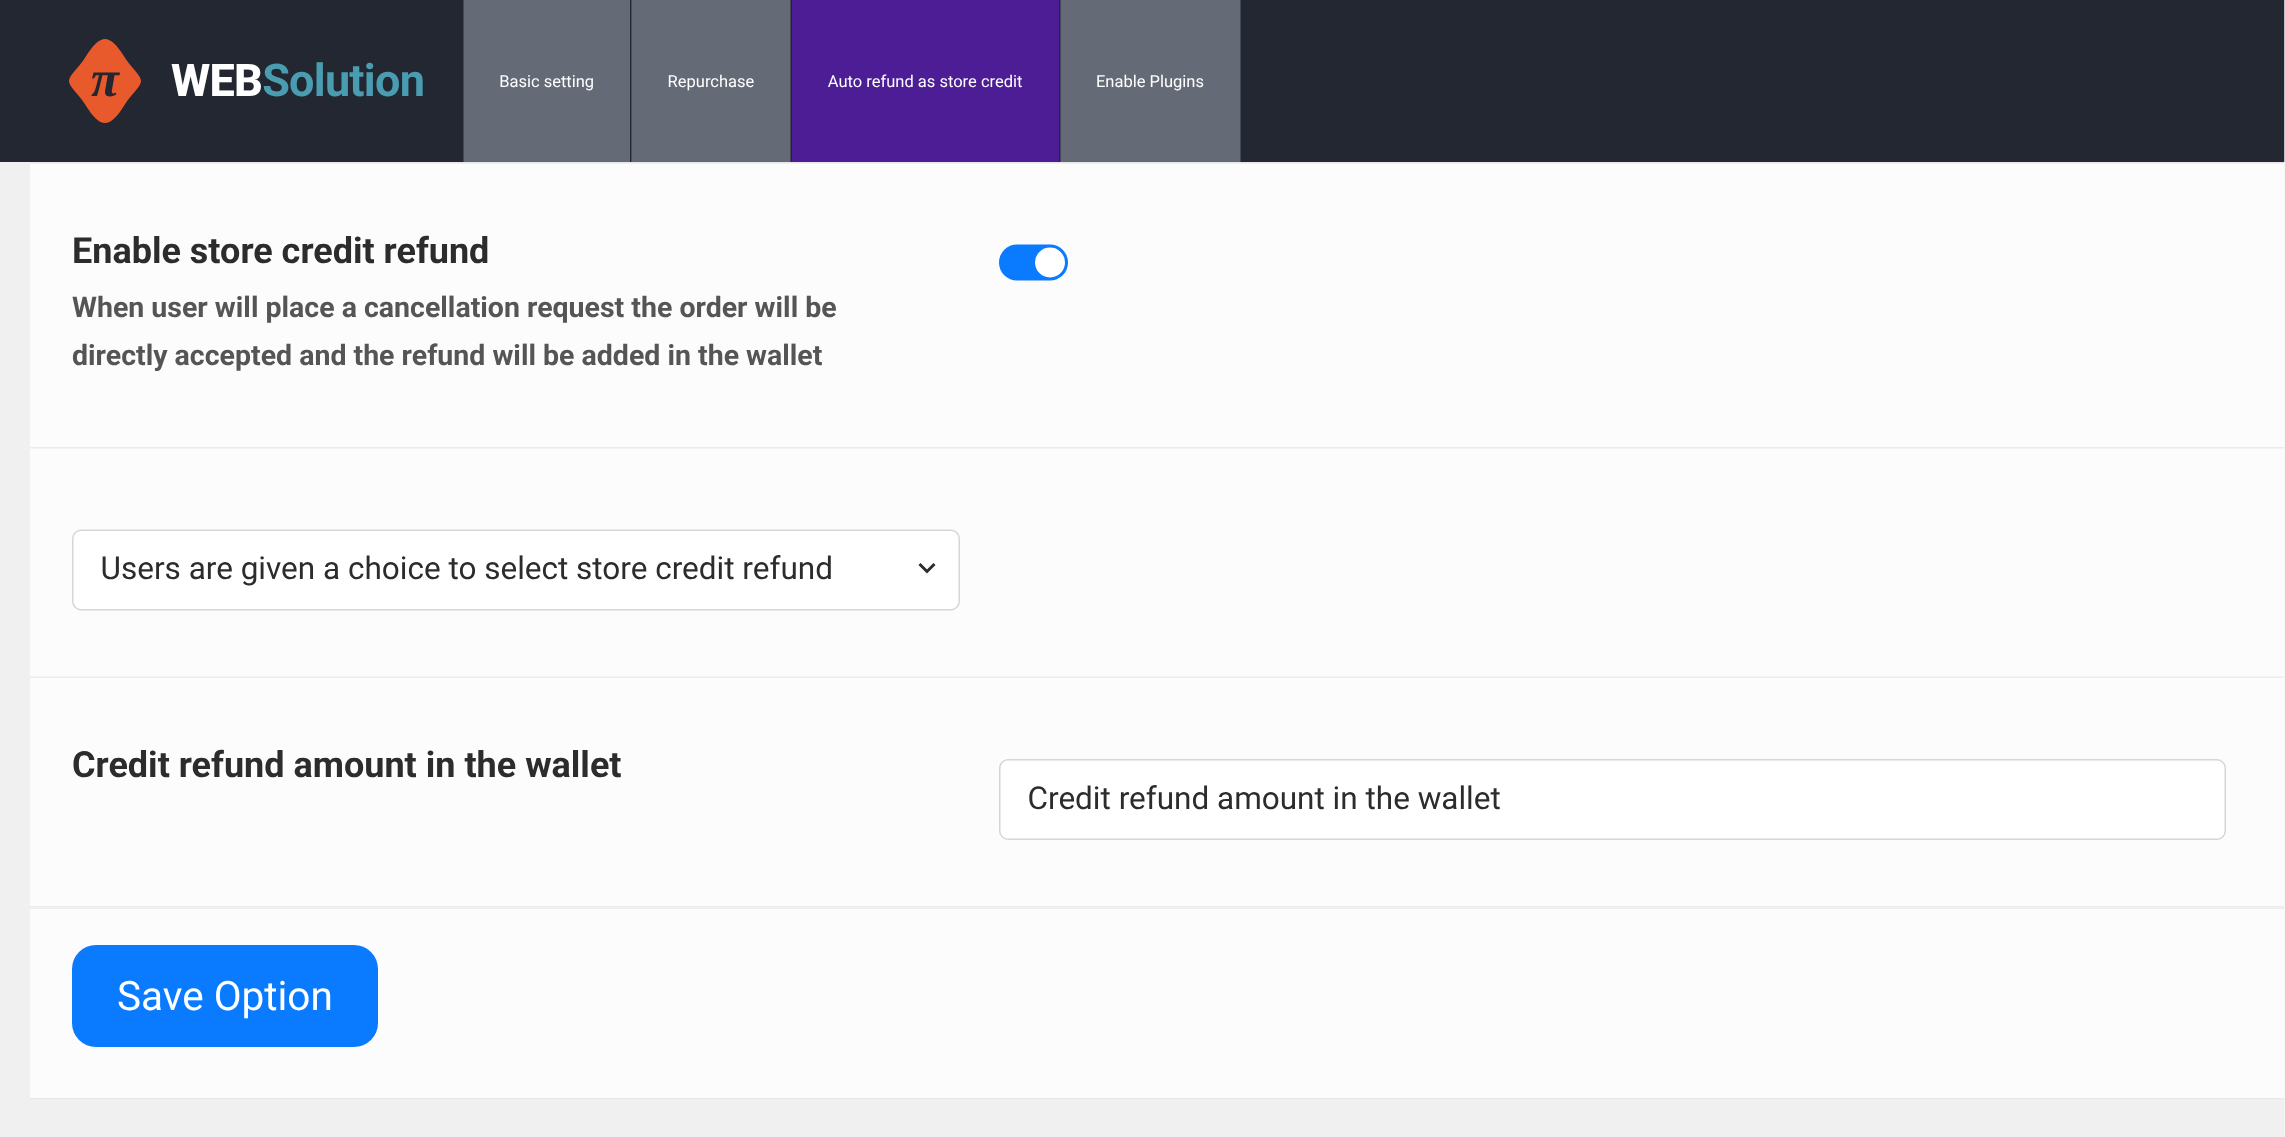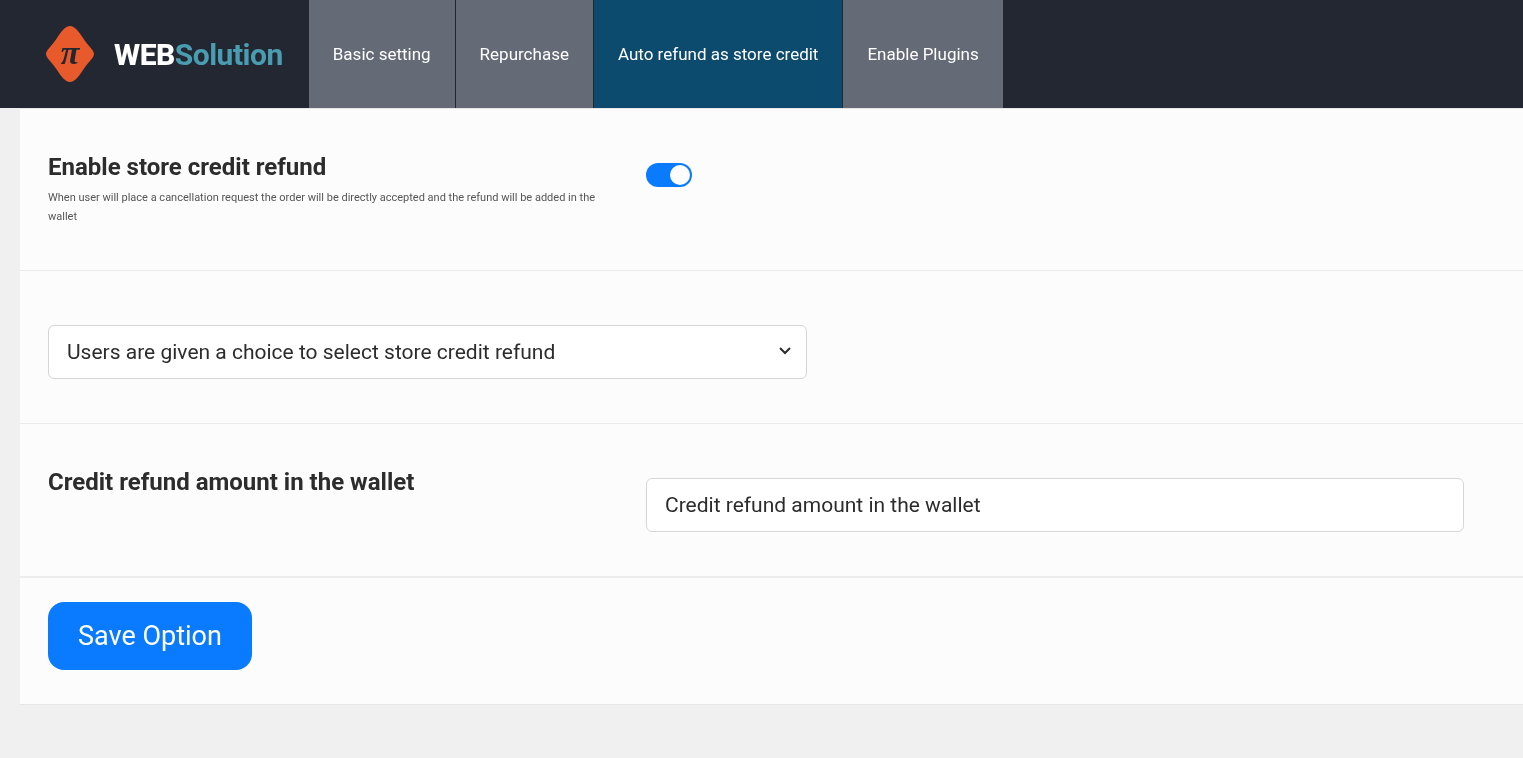--- a/index.html
+++ b/index.html
@@ -54,64 +54,65 @@
     .tabs {
       display: flex;
       height: 100%;
     }
     .tab {
       background: #646b76;
       color: #fff;
       border: none;
       border-right: 1px solid #232731;
       padding: 0 24px;
-      font-size: 17px;
+      font-size: 11px;
       cursor: pointer;
       display: flex;
       align-items: center;
       justify-content: center;
       font-family: inherit;
     }
     .tab.active {
-      background: #0c4a6e;
+      background: #4c1d95;
     }
     .tab:last-of-type {
       border-right: none;
     }
 
     .content {
       background: #fcfcfc;
       margin-right: 0;
       border-top: 1px solid #e6e6e6;
       border-bottom: 1px solid #e6e6e6;
     }
 
     .setting-row {
       display: flex;
       padding: 44px 28px 44px 28px;
       border-bottom: 1px solid #ececec;
-      gap: 28px;
+      gap: 48px;
     }
     .setting-row:last-of-type {
       border-bottom: none;
     }
     .setting-label {
       width: 570px;
       flex-shrink: 0;
     }
     .setting-title {
       font-size: 24px;
       font-weight: 700;
       color: #2c2c2c;
       margin-bottom: 8px;
     }
     .setting-desc {
-      font-size: 11px;
+      font-size: 19px;
       color: #555;
       line-height: 1.7;
+      font-weight: bold;
     }
     .setting-control {
       flex: 1;
       display: flex;
       align-items: flex-start;
       padding-top: 10px;
     }
 
     
     .toggle {
@@ -128,21 +129,21 @@
       background: #fff;
       border-radius: 50%;
       position: absolute;
       top: 2px;
       right: 2px;
     }
 
     
     .select-wrap {
       position: relative;
-      width: 759px;
+      width: 592px;
       max-width: 100%;
     }
     .select {
       width: 100%;
       font-size: 21px;
       padding: 14px 36px 14px 18px;
       border: 1px solid #d6d6d6;
       border-radius: 6px;
       background: #fff;
       color: #2c2c2c;

